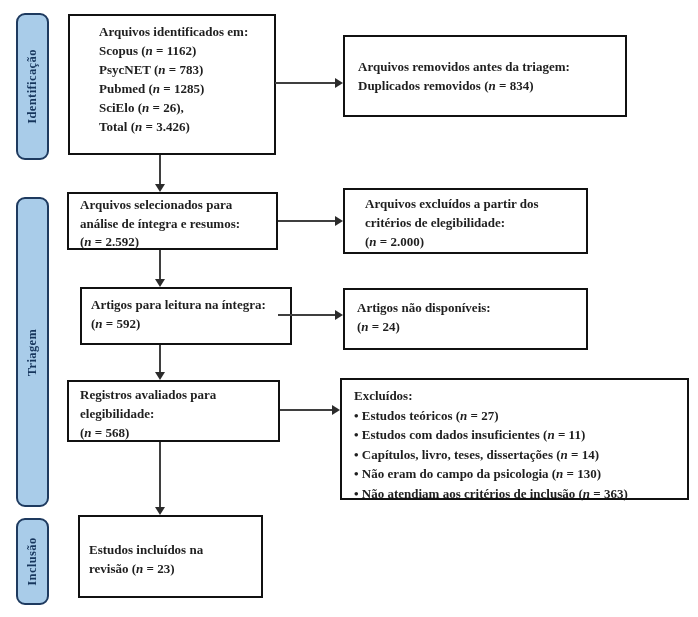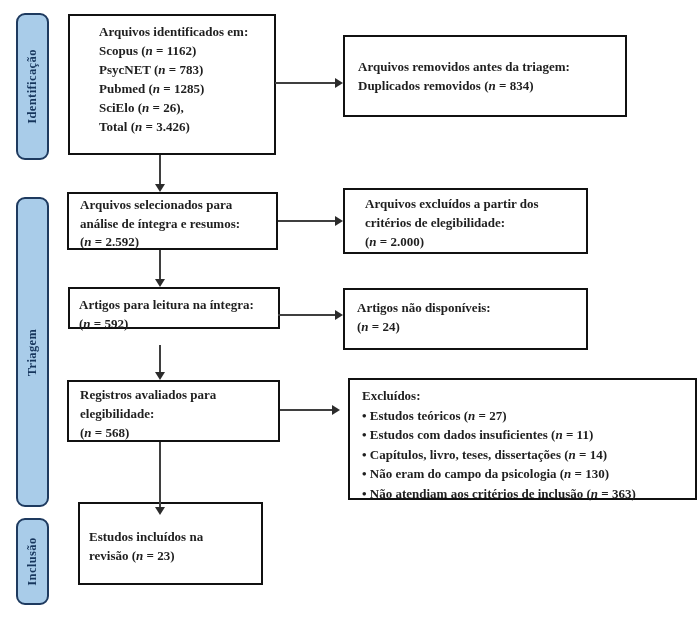--- a/index.html
+++ b/index.html
@@ -34,25 +34,25 @@
     border-left:5px solid transparent;border-right:5px solid transparent;border-top:8px solid #2b2b2b;}
   .arrow-h{position:absolute;height:10px;}
   .arrow-h::before{content:'';position:absolute;top:4px;left:0;right:7px;height:2px;background:var(--arrow);}
   .arrow-h::after{content:'';position:absolute;top:0;right:0;width:0;height:0;
     border-top:5px solid transparent;border-bottom:5px solid transparent;border-left:8px solid #2b2b2b;}
 
   #box-identified{left:68px;top:14px;width:208px;height:141px;padding:6px 4px 7px 29px;line-height:19px;}
   #box-removed-before-screening{left:343px;top:35px;width:284px;height:82px;padding-left:13px;line-height:19px;}
   #box-selected-titles-abstracts{left:67px;top:192px;width:211px;height:58px;padding:2px 0 0 11px;line-height:18.5px;}
   #box-excluded-criteria{left:343px;top:188px;width:245px;height:66px;padding:4px 0 0 20px;line-height:19px;}
-  #box-full-text{left:68px;top:287px;width:212px;height:42px;padding:6px 0 0 9px;line-height:19px;}
+  #box-full-text{left:80px;top:287px;width:212px;height:58px;padding:6px 0 0 9px;line-height:19px;}
   #box-not-available{left:343px;top:288px;width:245px;height:62px;padding:8px 0 0 12px;line-height:19px;}
   #box-assessed-eligibility{left:67px;top:380px;width:213px;height:62px;padding:3px 9px 0 11px;line-height:19px;}
-  #box-excluded-reasons{left:340px;top:378px;width:349px;height:122px;padding:6px 0 0 12px;line-height:19.5px;margin-left:8px;}
-  #box-included-review{left:78px;top:502px;width:185px;height:83px;padding:23px 0 0 9px;line-height:19px;}
+  #box-excluded-reasons{left:340px;top:378px;width:349px;height:122px;padding:6px 0 0 12px;line-height:19.5px;}
+  #box-included-review{left:78px;top:515px;width:185px;height:83px;padding:23px 0 0 9px;line-height:19px;}
 
   #label-identificacao{top:13px;height:147px;}
   #label-triagem{top:197px;height:310px;}
   #label-inclusao{top:518px;height:87px;}
 
   #arrow-v1{left:155px;top:155px;height:37px;}
   #arrow-v2{left:155px;top:250px;height:37px;}
   #arrow-v3{left:155px;top:345px;height:35px;}
   #arrow-v4{left:155px;top:442px;height:73px;}
   #arrow-h1{left:275px;top:78px;width:68px;}

